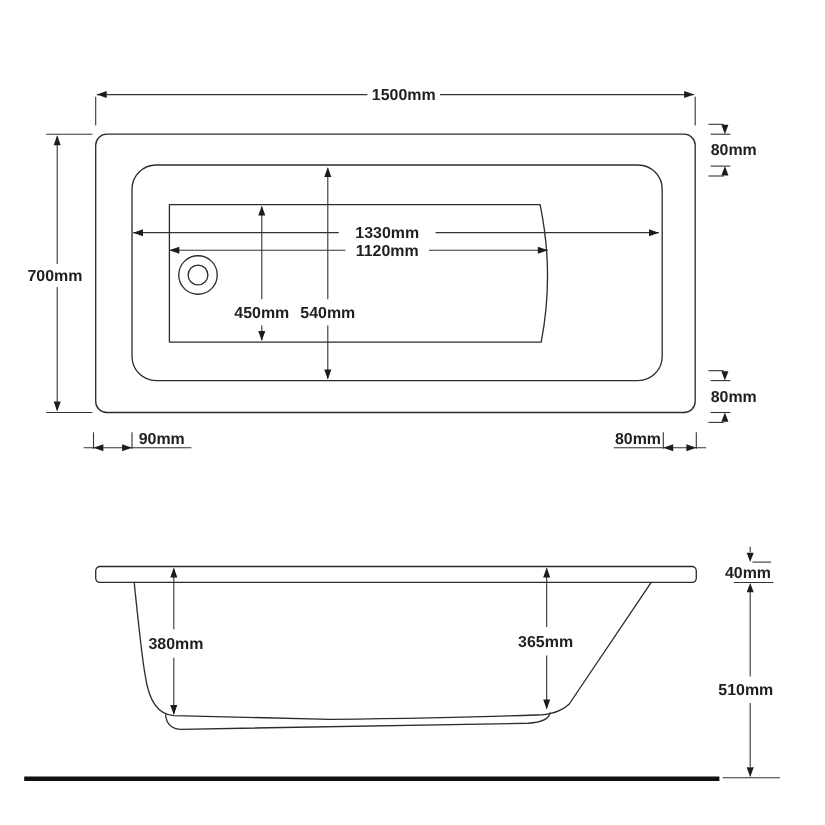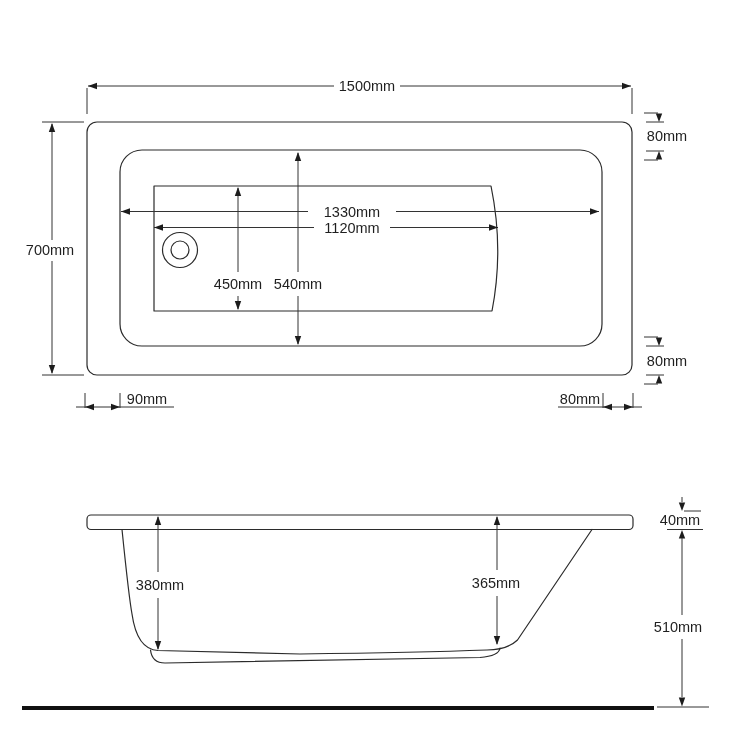--- a/index.html
+++ b/index.html
@@ -1,16 +1,16 @@
 <!DOCTYPE html>
 <html><head>
 <meta charset="utf-8">
 <style>
   html,body{margin:0;padding:0;background:#ffffff;}
-  .stage{width:750px;height:750px;position:relative;background:#ffffff;overflow:hidden;}
+  .stage{width:750px;height:750px;position:relative;background:#ffffff;overflow:hidden;font-weight:bold;}
   svg{display:block;}
   .shape{fill:none;stroke:#2b2b2b;stroke-width:1.2;stroke-linejoin:round;stroke-linecap:round;}
   .dimln{fill:none;stroke:#333333;stroke-width:1;stroke-linecap:butt;}
   .arrow{fill:#1c1c1c;stroke:none;}
   .floorln{stroke:#111111;stroke-width:4;stroke-linecap:butt;}
   text.dim{font-family:"Liberation Sans", sans-serif;font-size:14.5px;fill:#1f1f1f;text-anchor:middle;}
 </style>
 </head>
 <body>
 

